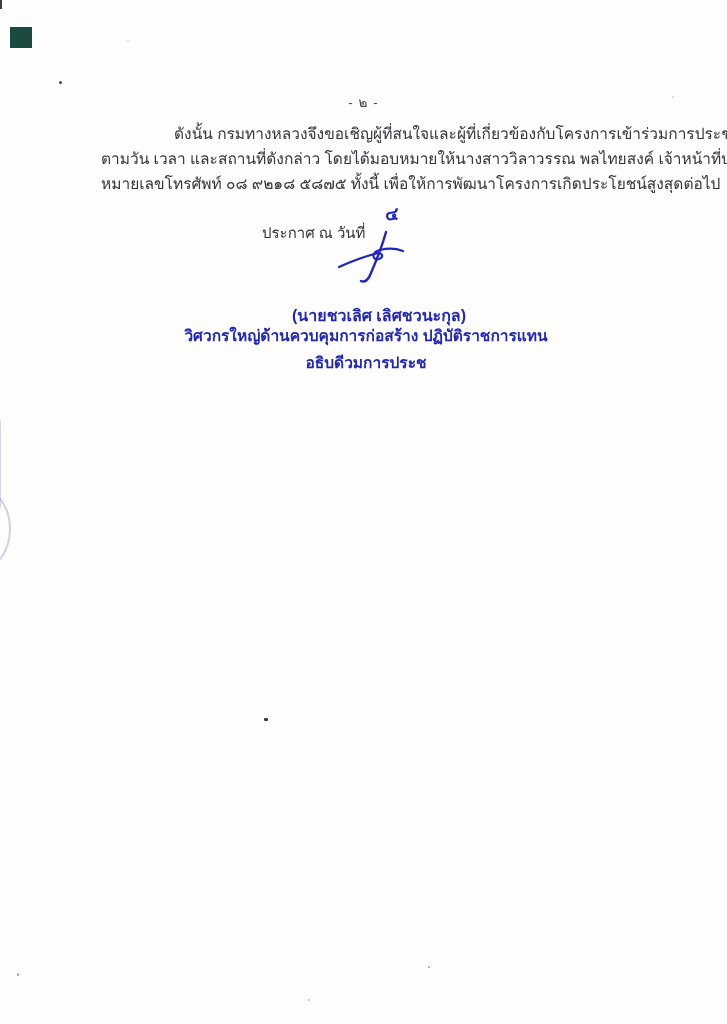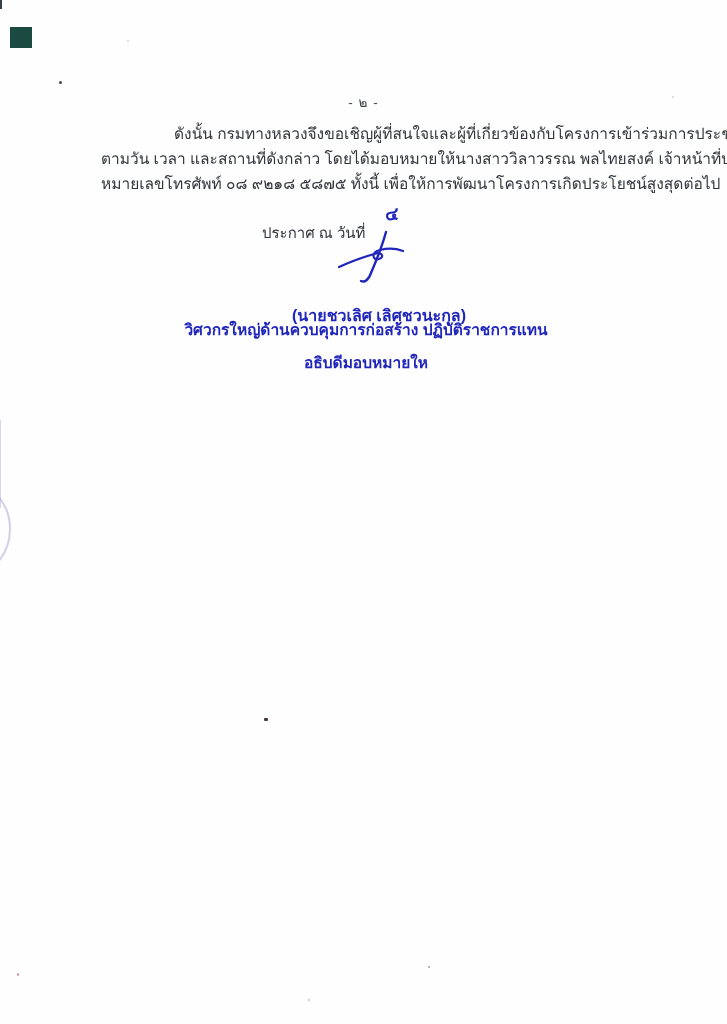--- a/index.html
+++ b/index.html
@@ -54,21 +54,21 @@
 
   .signature-svg { left: 336px; top: 230px; }
 
   .ink-blue { color: #2126bb; margin-top: 32px; }
   .sig-name {
     top: 271px; left: 379px;
     transform: translateX(-50%);
     font-size: 16px; font-weight: bold;
   }
   .sig-title1 {
-    top: 285px; left: 366px;
+    top: 291px; left: 366px;
     transform: translateX(-50%);
     font-size: 15.5px; font-weight: bold;
   }
   .sig-title2 {
     top: 318px; left: 366px;
     transform: translateX(-50%);
     font-size: 15.5px; font-weight: bold;
   }
 
   .stamp-arc {
@@ -110,21 +110,21 @@
   <span class="abs date-line date-prefix nowrap">ประกาศ ณ วันที่</span>
   <span class="abs handwritten-day">๔</span>
 
   <svg class="abs signature-svg" width="72" height="58" viewBox="0 0 72 58" fill="none">
     <path d="M 50 2 C 47 13, 41 29, 35 43 C 33 49, 29 53, 25 51" stroke="#2126bb" stroke-width="2.4" stroke-linecap="round" fill="none"></path>
     <path d="M 3 37 C 16 31, 28 27, 38 24 C 46 21, 49 27, 43 29 C 36 31, 35 22, 44 20 C 52 18, 59 18, 67 21" stroke="#2126bb" stroke-width="2.2" stroke-linecap="round" fill="none"></path>
   </svg>
 
   <div class="abs ink-blue sig-name nowrap">(นายชวเลิศ  เลิศชวนะกุล)</div>
   <div class="abs ink-blue sig-title1 nowrap">วิศวกรใหญ่ด้านควบคุมการก่อสร้าง ปฏิบัติราชการแทน</div>
-  <div class="abs ink-blue sig-title2 nowrap">อธิบดีมอบหมายให</div>
+  <div class="abs ink-blue sig-title2 nowrap">อธิบดีวมการประช</div>
 
   <div class="abs stamp-arc"></div>
   <div class="abs edge-line"></div>
 
   <div class="abs speck speck-a"></div>
   <div class="abs speck speck-b"></div>
   <div class="abs speck speck-c"></div>
   <div class="abs speck speck-d"></div>
   <div class="abs speck speck-e"></div>
   <div class="abs speck speck-f"></div>

